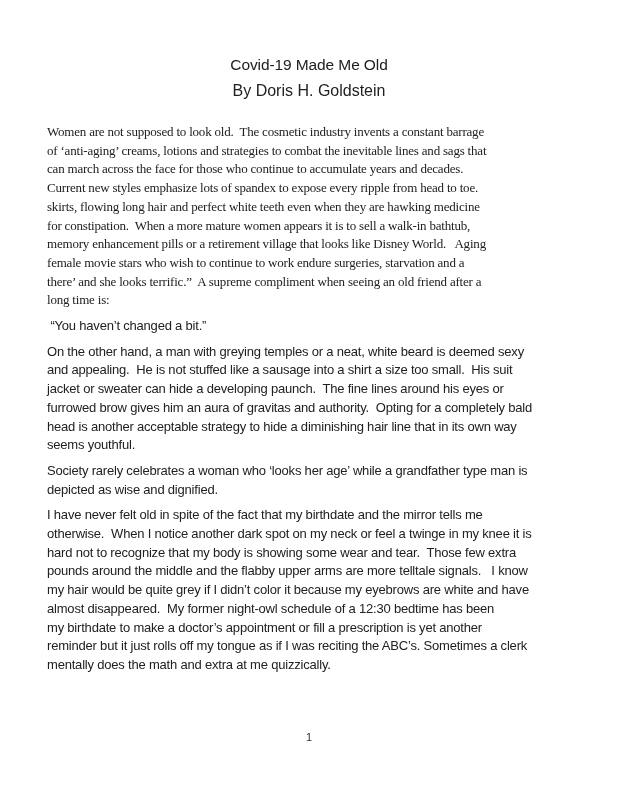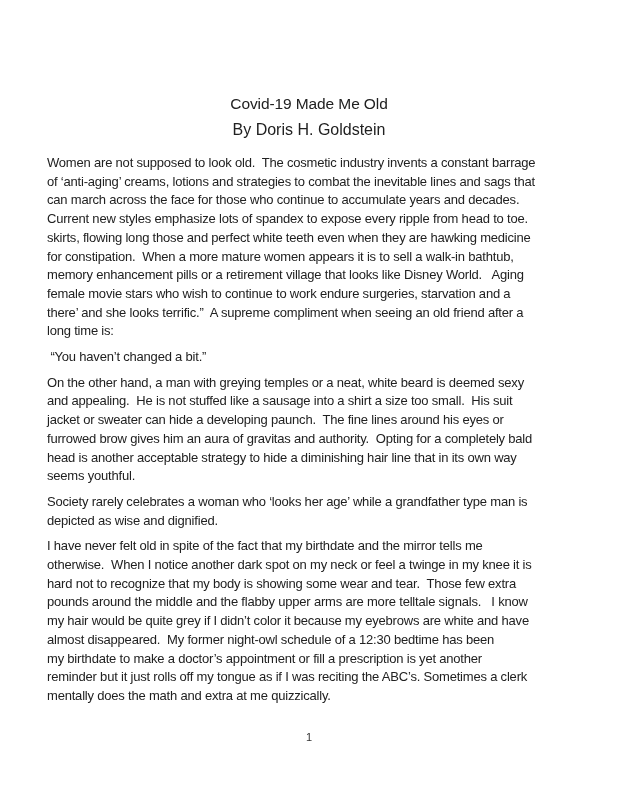--- a/index.html
+++ b/index.html
@@ -16,41 +16,42 @@
     font-family: "Liberation Sans", sans-serif;
     color: #212121;
   }
   .content {
     position: absolute;
     left: 47px;
     top: 0;
     width: 524px;
   }
   .doc-title {
-    margin-top: 94px;
+    margin-top: 55px;
     text-align: center;
     font-size: 15.5px;
     line-height: 20px;
     letter-spacing: -0.1px;
     font-weight: normal;
   }
   .doc-byline {
     margin-top: 8px;
     text-align: center;
     font-size: 16px;
     line-height: 16px;
   }
   .paragraphs p {
     margin: 7px 0 0 0;
     font-size: 13px;
     line-height: 18.7px;
     letter-spacing: -0.2px;
   }
   .paragraphs p:first-child {
-    margin-top: 16px;
+    margin-top: 24px;
+    font-family: Liberation Serif, serif;
   }
   .line {
     display: block;
     white-space: pre;
   }
   .page-number {
     position: absolute;
     left: 0;
     width: 618px;
     top: 731px;
@@ -65,21 +66,21 @@
 <div class="page">
   <div class="content">
     <div class="doc-title">Covid-19  Made  Me  Old</div>
     <div class="doc-byline">By Doris H. Goldstein</div>
     <div class="paragraphs">
         <p>
           <span class="line">Women are not supposed to look old.  The cosmetic industry invents a constant barrage</span>
           <span class="line">of ‘anti-aging’ creams, lotions and strategies to combat the inevitable lines and sags that</span>
           <span class="line">can march across the face for those who continue to accumulate years and decades.</span>
           <span class="line">Current new styles emphasize lots of spandex to expose every ripple from head to toe.</span>
-          <span class="line">skirts, flowing long those and perfect white teeth even when they are hawking medicine</span>
+          <span class="line">skirts, flowing long hair and perfect white teeth even when they are hawking medicine</span>
           <span class="line">for constipation.  When a more mature women appears it is to sell a walk-in bathtub,</span>
           <span class="line">memory enhancement pills or a retirement village that looks like Disney World.   Aging</span>
           <span class="line">female movie stars who wish to continue to work endure surgeries, starvation and a</span>
           <span class="line">there’ and she looks terrific.”  A supreme compliment when seeing an old friend after a</span>
           <span class="line">long time is:</span>
         </p>
         <p>
           <span class="line"> “You haven’t changed a bit.”</span>
         </p>
         <p>

